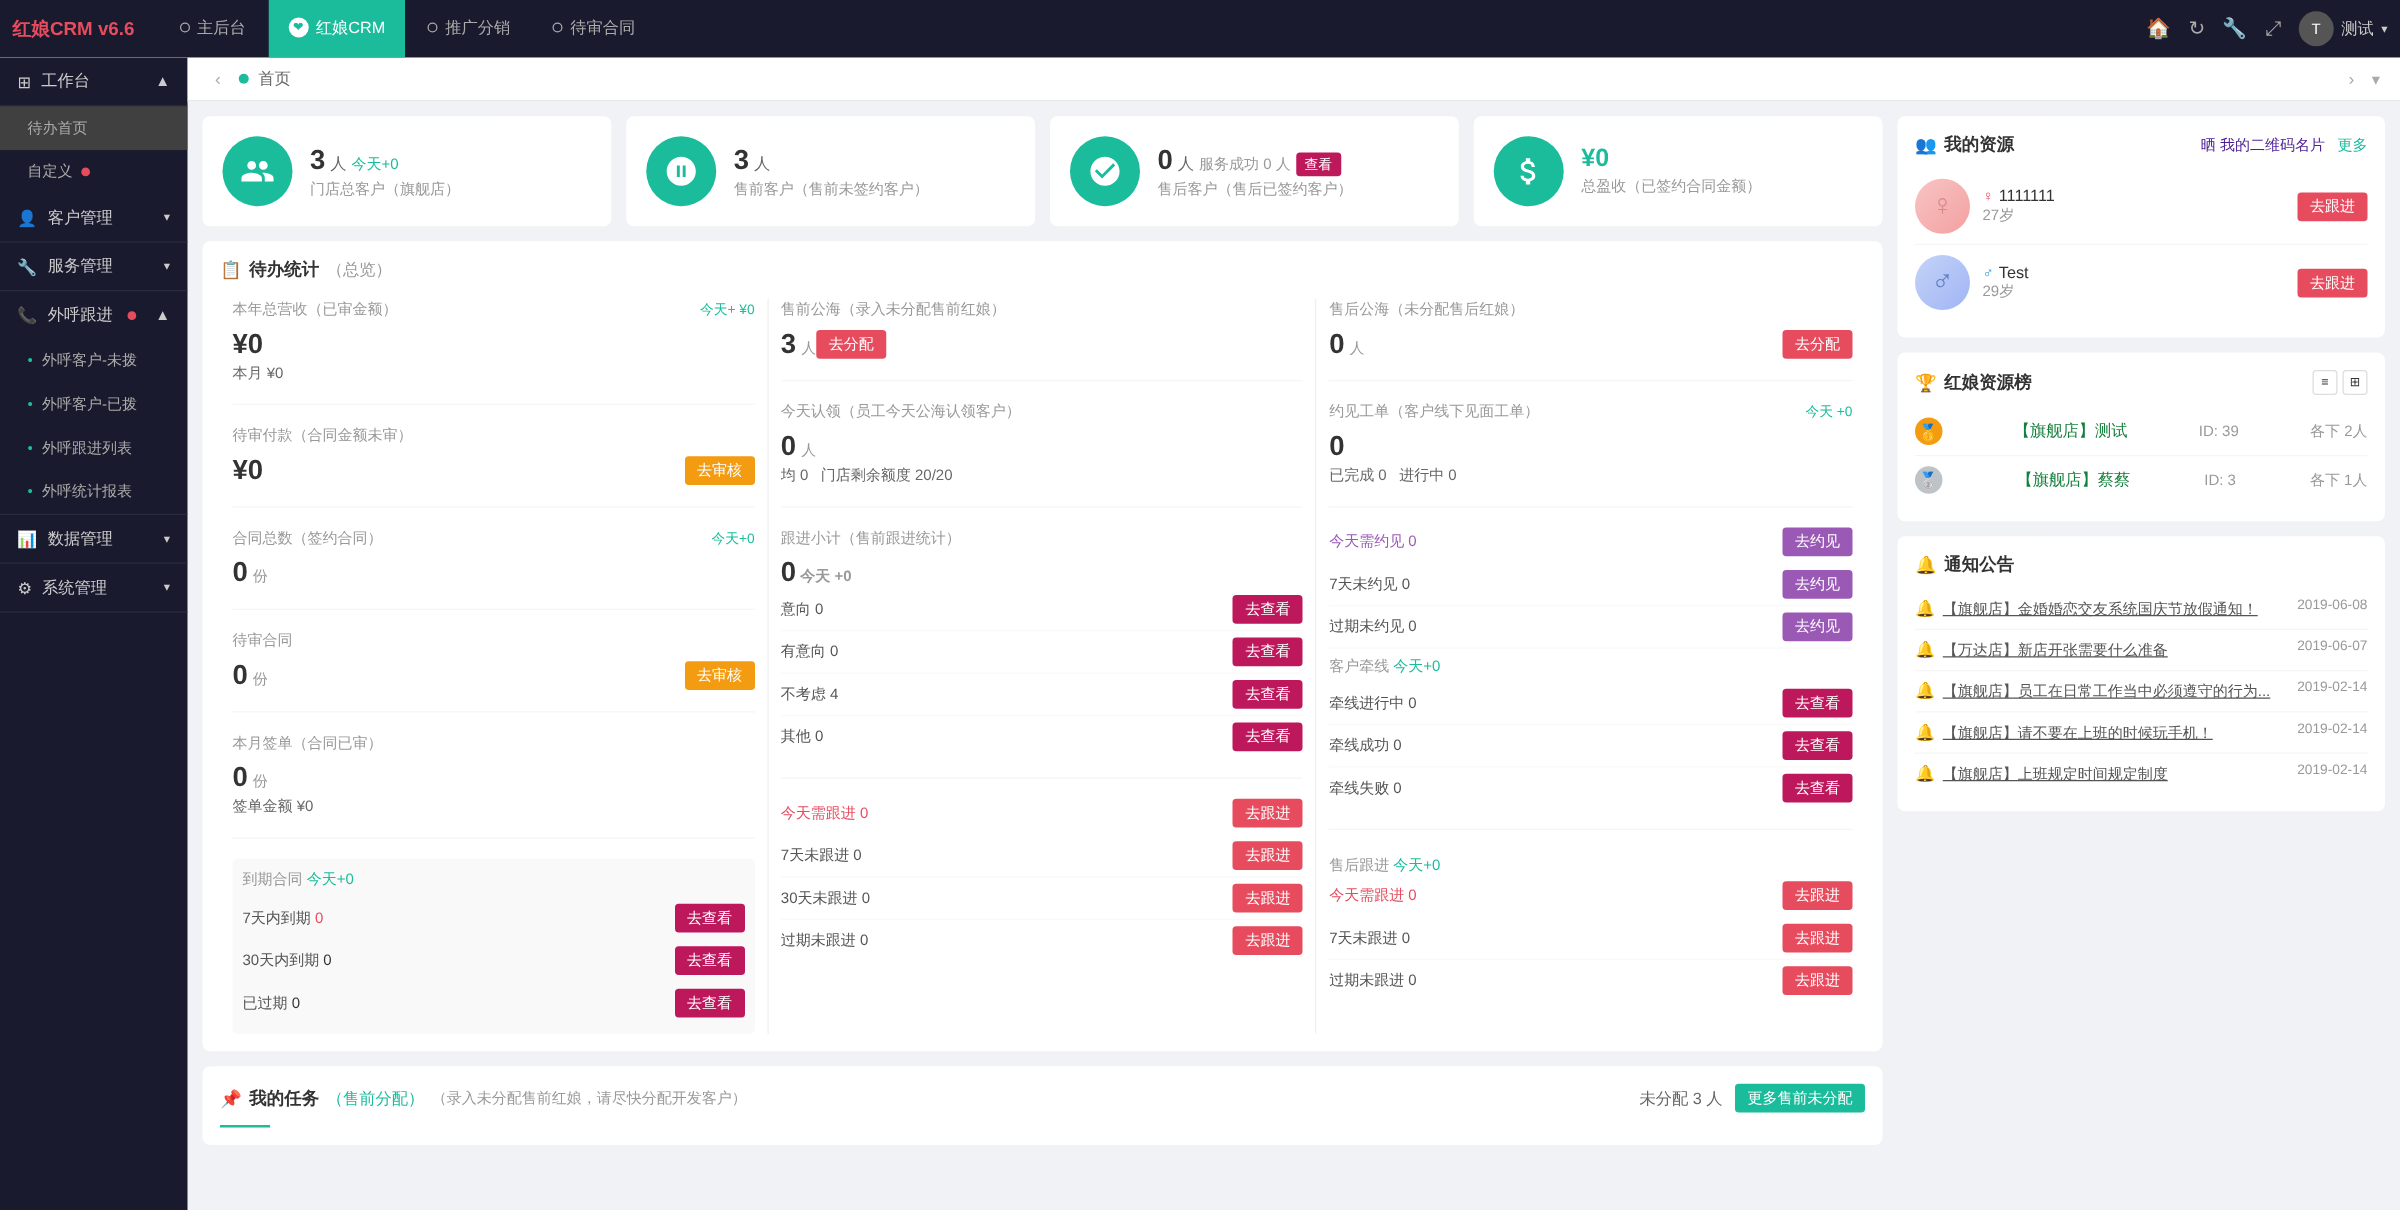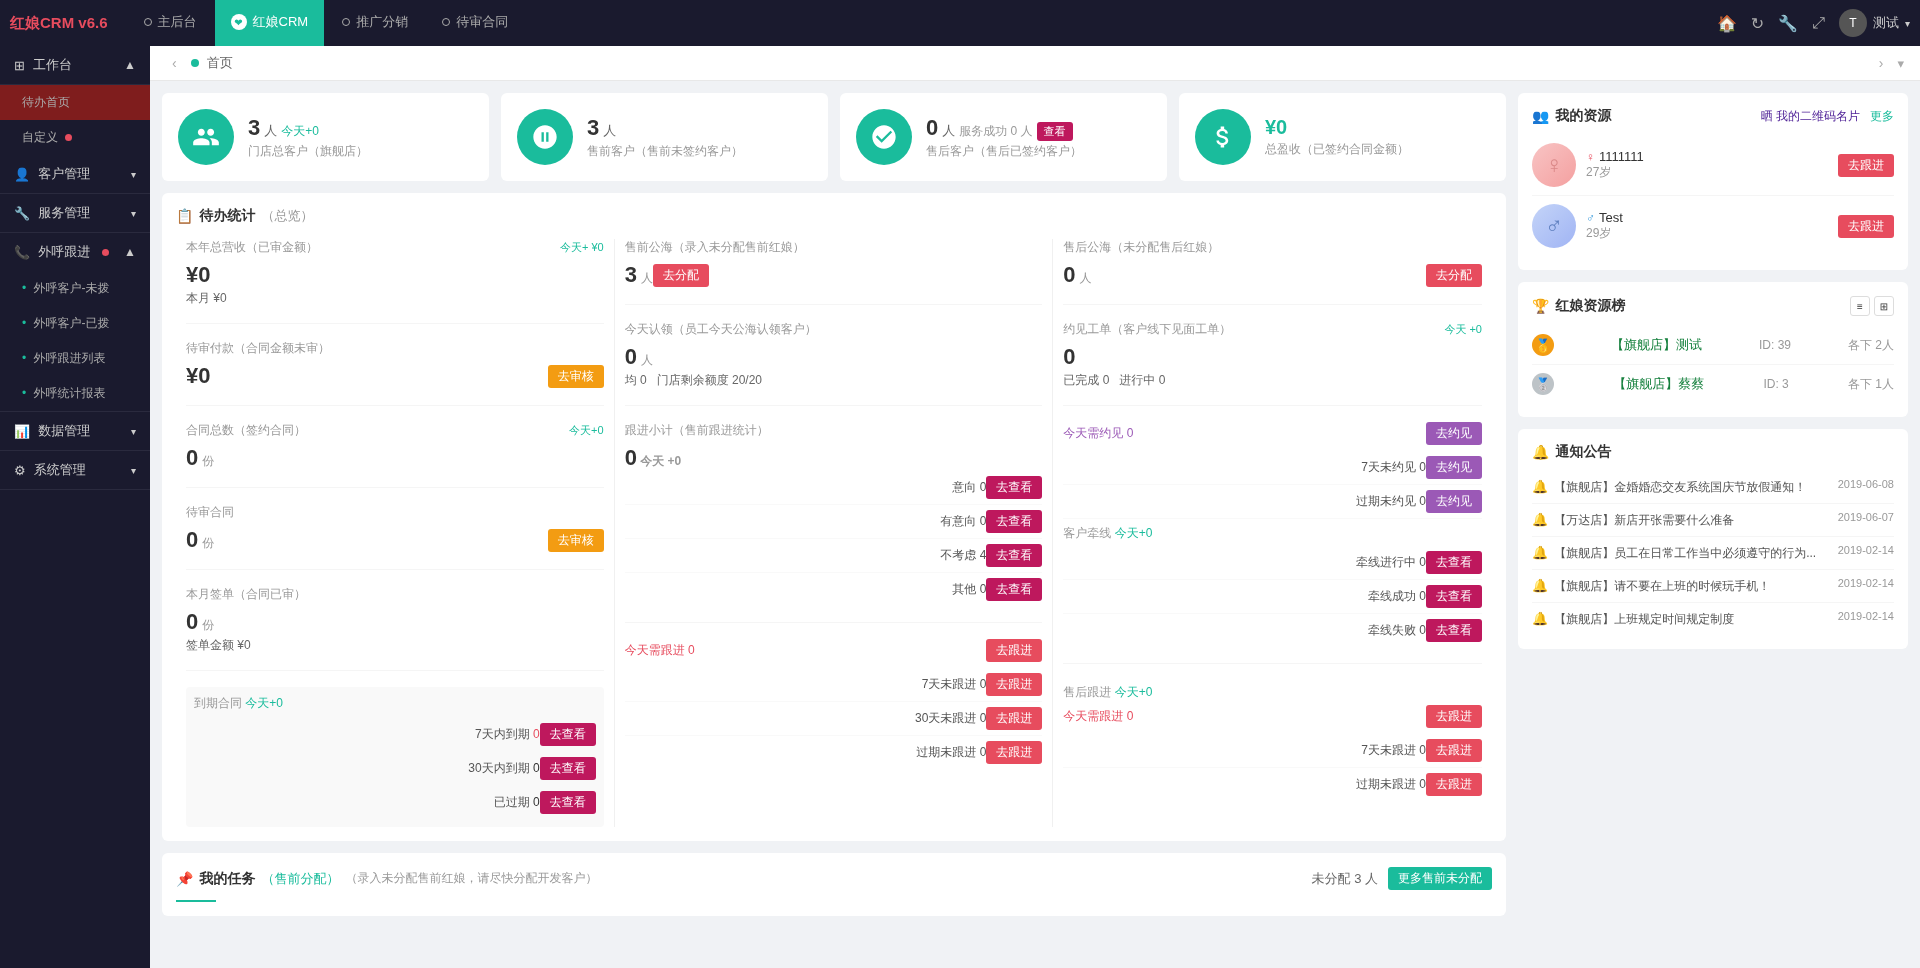--- a/index.html
+++ b/index.html
@@ -20,21 +20,21 @@
     
     .main-layout { display: flex; flex: 1; overflow: hidden; }
 
     
     .sidebar { width: 150px; background: #1a1a2e; color: #ccc; display: flex; flex-direction: column; flex-shrink: 0; overflow-y: auto; }
     .sidebar::-webkit-scrollbar { width: 4px; }
     .sidebar::-webkit-scrollbar-thumb { background: #444; }
     .sidebar-section { border-bottom: 1px solid #2a2a3e; }
     .sidebar-header { display: flex; align-items: center; justify-content: space-between; padding: 10px 14px; font-size: 13px; cursor: pointer; color: #ccc; }
     .sidebar-header .left { display: flex; align-items: center; gap: 8px; }
-    .sidebar-item-active { background: #7f1d1d; color: #fff; }
+    .sidebar-item-active { background: #404040; color: #fff; }
     .sidebar-item { padding: 9px 14px 9px 22px; cursor: pointer; font-size: 12px; color: #aaa; }
     .badge-dot { width: 7px; height: 7px; background: #e74c5e; border-radius: 50%; display: inline-block; margin-left: 4px; }
 
     
     .content-area { flex: 1; display: flex; flex-direction: column; overflow: hidden; }
 
     
     .breadcrumb-bar { background: #fff; padding: 8px 16px; display: flex; align-items: center; gap: 8px; font-size: 13px; color: #666; border-bottom: 1px solid #e8e8e8; flex-shrink: 0; }
     .breadcrumb-bar .home-dot { width: 8px; height: 8px; background: #1abc9c; border-radius: 50%; }
 
@@ -73,21 +73,21 @@
     .todo-block-title { font-size: 12px; color: #999; margin-bottom: 6px; display: flex; align-items: center; justify-content: space-between; }
     .todo-block-title .today-tag { color: #1abc9c; font-size: 11px; }
     .todo-value { font-size: 22px; font-weight: bold; color: #333; }
     .todo-value .unit { font-size: 12px; color: #999; font-weight: normal; margin-left: 4px; }
     .todo-sub { font-size: 12px; color: #666; margin-top: 2px; }
     .btn-action { padding: 3px 10px; border-radius: 3px; font-size: 12px; cursor: pointer; border: none; color: #fff; }
     .btn-review { background: #f39c12; }
     .btn-distribute { background: #e74c5e; }
     .btn-follow { background: #e74c5e; }
     .btn-view { background: #be185d; }
-    .row-item { display: flex; align-items: center; justify-content: flex-end; padding: 5px 0; font-size: 12px; color: #555; border-bottom: 1px solid #f9f9f9; }
+    .row-item { display: flex; align-items: center; justify-content: space-between; padding: 5px 0; font-size: 12px; color: #555; border-bottom: 1px solid #f9f9f9; }
     .row-item:last-child { border-bottom: none; }
 
     
     .tasks-section { background: #fff; border-radius: 6px; padding: 14px; }
     .tasks-header { display: flex; align-items: center; justify-content: space-between; margin-bottom: 10px; }
     .more-btn { background: #1abc9c; color: #fff; padding: 3px 10px; border-radius: 3px; font-size: 12px; cursor: pointer; border: none; }
 
     
     .resource-card { background: #fff; border-radius: 6px; padding: 14px; }
     .resource-header { display: flex; align-items: center; justify-content: space-between; margin-bottom: 10px; }
@@ -118,21 +118,21 @@
     .rank-store { color: #15803d; }
     .rank-id { color: #999; font-size: 12px; }
     .rank-count { color: #999; font-size: 12px; }
 
     
     .notice-card { background: #fff; border-radius: 6px; padding: 14px; }
     .notice-title { display: flex; align-items: center; gap: 6px; font-size: 14px; font-weight: bold; margin-bottom: 10px; }
     .notice-item { display: flex; align-items: flex-start; gap: 6px; padding: 7px 0; border-bottom: 1px solid #f5f5f5; font-size: 12px; }
     .notice-item:last-child { border-bottom: none; }
     .notice-bell { color: #1abc9c; font-size: 13px; flex-shrink: 0; margin-top: 1px; }
-    .notice-text { flex: 1; color: #555; line-height: 1.5; }
+    .notice-text { flex: 1; color: #555; line-height: 1.5; text-decoration: underline; }
     .notice-date { color: #999; font-size: 11px; flex-shrink: 0; }
 
     
     ::-webkit-scrollbar { width: 6px; height: 6px; }
     ::-webkit-scrollbar-track { background: #f1f1f1; }
     ::-webkit-scrollbar-thumb { background: #ccc; border-radius: 3px; }
 
     .chevron { font-size: 10px; }
     .arrow-collapse { font-size: 12px; }
     .nav-arrow { padding: 0 6px; cursor: pointer; color: #aaa; font-size: 14px; }

